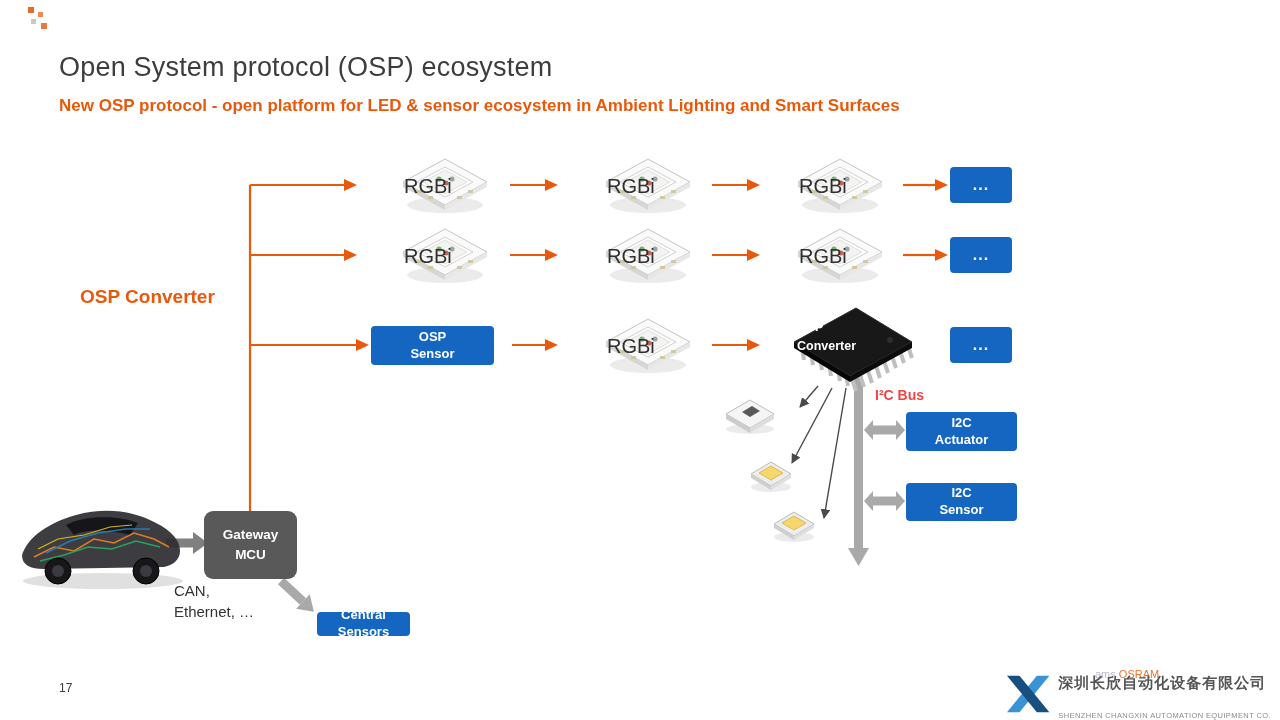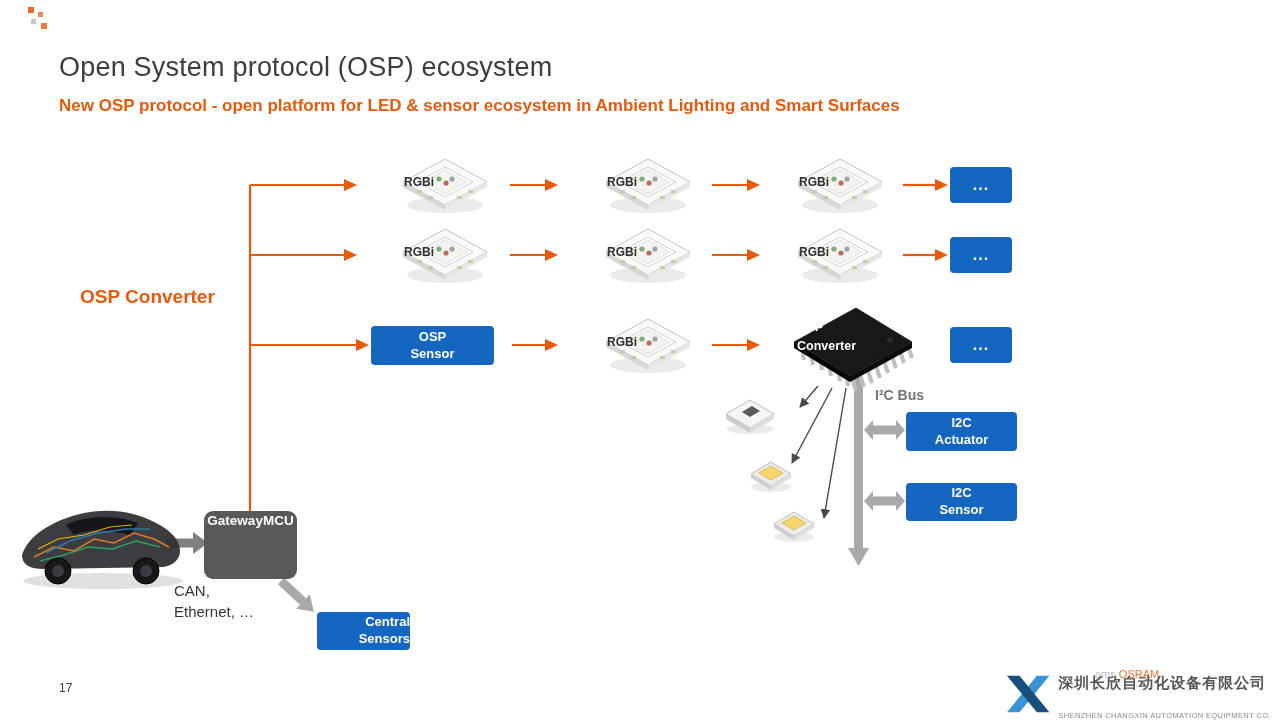--- a/index.html
+++ b/index.html
@@ -8,29 +8,29 @@
   .abs{position:absolute;}
   .title{left:59px;top:52px;font-size:27px;color:var(--title_gray,#3d3d3d);letter-spacing:.2px;}
   .subtitle{left:59px;top:96px;font-size:17px;font-weight:bold;color:var(--accent,#E8590C);}
   .osp-protocol{left:80px;top:286px;font-size:19px;font-weight:bold;color:var(--accent,#E8590C);}
   .bluebox{background:var(--blue,#1566C0);color:#fff;font-weight:bold;font-size:13px;text-align:center;
            border-radius:4px;display:flex;flex-direction:column;justify-content:center;line-height:1.3;}
   .dots-box{left:950px;width:62px;height:36px;font-size:16px;letter-spacing:1px;}
   .osp-sensor{left:371px;top:326px;width:123px;height:39px;}
   .i2c-actuator{left:906px;top:412px;width:111px;height:39px;}
   .i2c-sensor{left:906px;top:483px;width:111px;height:38px;}
-  .central-sensors{left:317px;top:612px;width:93px;height:38px;text-align:right;}
+  .central-sensors{left:317px;top:612px;width:93px;height:24px;}
   .gateway{left:204px;top:511px;width:93px;height:68px;background:var(--box_gray,#595959);color:#fff;
            font-weight:bold;font-size:13.5px;text-align:center;border-radius:9px;display:flex;
-           justify-content:center;line-height:1.45;}
+           flex-direction:column;justify-content:center;line-height:1.45;}
   .chip{width:96px;height:66px;}
-  .chip-label{font-size:12px;font-weight:bold;color:#2f2f2f;}
+  .chip-label{font-size:20px;font-weight:normal;color:#2f2f2f;}
   .converter-wrap{left:778px;top:296px;width:150px;height:112px;}
   .converter-text{left:19px;top:22px;color:#fff;font-weight:bold;font-size:12.5px;line-height:1.55;}
-  .i2c-bus-label{left:875px;top:387px;font-size:14px;font-weight:bold;color:#737373;}
+  .i2c-bus-label{left:875px;top:387px;font-size:14px;font-weight:bold;color:#ef4444;}
   .can-label{left:162px;top:580px;font-size:15px;color:#333;line-height:1.4;margin-left:12px;}
   .page-number{left:59px;top:681px;font-size:12px;color:#3d3d3d;}
   .watermark{left:1095px;top:668px;font-size:11px;font-weight:normal;color:#a9afc0;opacity:.85;}
   .watermark .wm2{color:var(--accent,#E8590C);}
   .logo-block{left:1006px;top:674px;display:flex;align-items:flex-start;}
   .logo-text{margin-left:8px;}
   .company-cn{font-size:15px;font-weight:bold;color:#555;letter-spacing:1px;line-height:1.2;}
   .company-en{font-size:7.5px;color:#8a8a8a;letter-spacing:.4px;margin-top:19px;}
   .arrow-layer{left:0;top:0;pointer-events:none;}
   .oline{stroke:var(--accent,#E8590C);stroke-width:2.2;}

